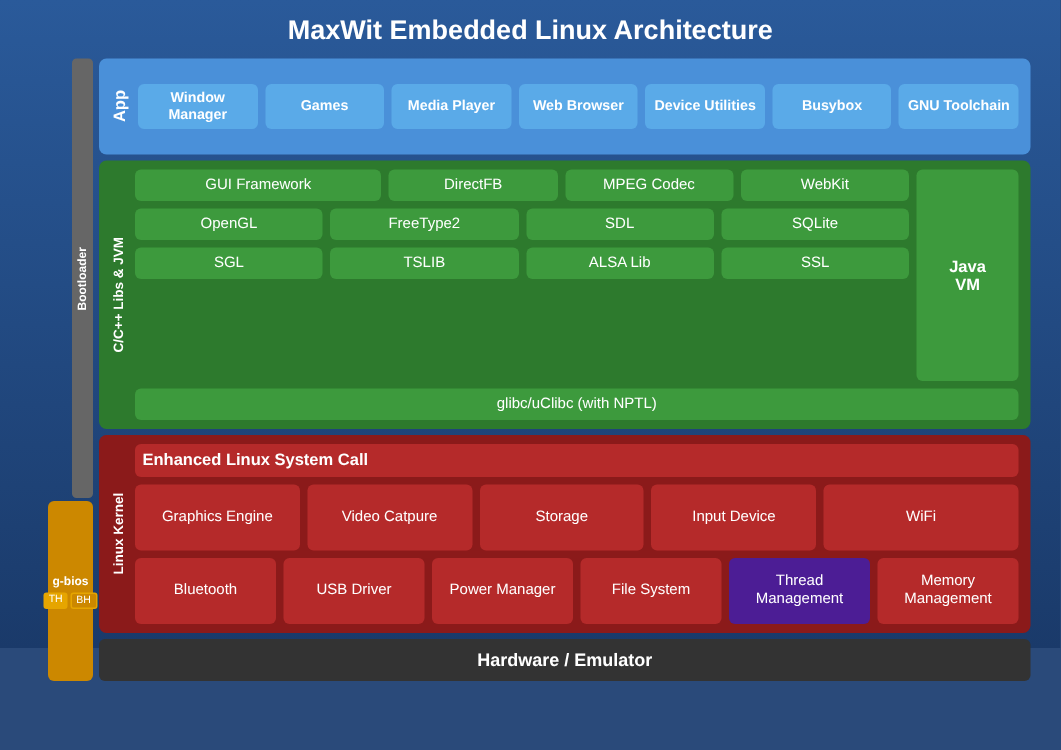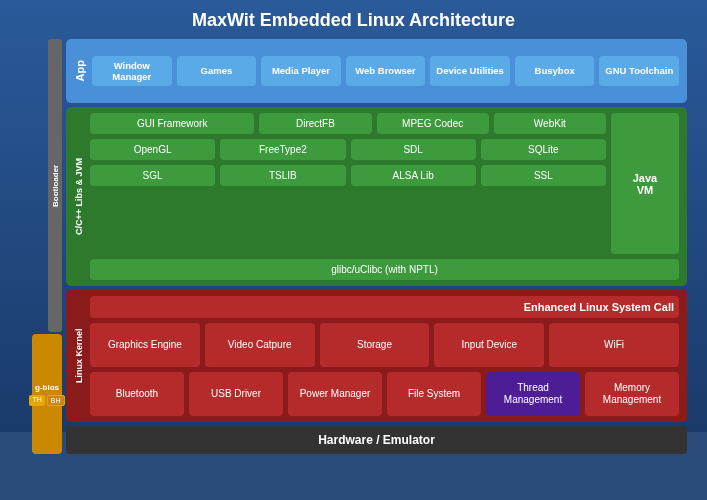--- a/index.html
+++ b/index.html
@@ -142,21 +142,21 @@
             <div style="background:#3d9a3d; border-radius:4px; color:white; font-size:11px; font-weight:bold; text-align:center; display:flex; align-items:center; justify-content:center; padding:8px 12px; width:68px; flex-shrink:0;">Java VM</div>
           </div>
 
           <div style="background:#3d9a3d; border-radius:4px; color:white; font-size:10px; text-align:center; padding:5px;">glibc/uClibc (with NPTL)</div>
         </div>
       </div>
 
       <div style="background:#8b1a1a; border-radius:5px; padding:6px 8px; display:flex; align-items:stretch; gap:6px; height:132px; flex-shrink:0;">
         <div style="writing-mode:vertical-rl; transform:rotate(180deg); color:white; font-size:9px; font-weight:bold; flex-shrink:0; text-align:center;">Linux Kernel</div>
         <div style="flex:1; display:flex; flex-direction:column; gap:5px;">
-          <div style="background:#b52a2a; border-radius:4px; color:white; font-size:11px; font-weight:bold; text-align:right; padding:5px;">Enhanced Linux System Call</div>
+          <div style="background:#b52a2a; border-radius:4px; color:white; font-size:11px; font-weight:bold; text-align:left; padding:5px;">Enhanced Linux System Call</div>
           <div style="display:flex; gap:5px; flex:1;">
             <div style="background:#b52a2a; border-radius:4px; color:white; font-size:10px; text-align:center; display:flex; align-items:center; justify-content:center; flex:1; padding:3px; line-height:1.2;">Graphics Engine</div>
             <div style="background:#b52a2a; border-radius:4px; color:white; font-size:10px; text-align:center; display:flex; align-items:center; justify-content:center; flex:1; padding:3px; line-height:1.2;">Video Catpure</div>
             <div style="background:#b52a2a; border-radius:4px; color:white; font-size:10px; text-align:center; display:flex; align-items:center; justify-content:center; flex:1; padding:3px; line-height:1.2;">Storage</div>
             <div style="background:#b52a2a; border-radius:4px; color:white; font-size:10px; text-align:center; display:flex; align-items:center; justify-content:center; flex:1; padding:3px; line-height:1.2;">Input Device</div>
             <div style="background:#b52a2a; border-radius:4px; color:white; font-size:10px; text-align:center; display:flex; align-items:center; justify-content:center; flex:1; padding:13px; line-height:1.2;">WiFi</div>
           </div>
           <div style="display:flex; gap:5px; flex:1;">
             <div style="background:#b52a2a; border-radius:4px; color:white; font-size:10px; text-align:center; display:flex; align-items:center; justify-content:center; flex:1; padding:3px; line-height:1.2;">Bluetooth</div>
             <div style="background:#b52a2a; border-radius:4px; color:white; font-size:10px; text-align:center; display:flex; align-items:center; justify-content:center; flex:1; padding:3px; line-height:1.2;">USB Driver</div>

